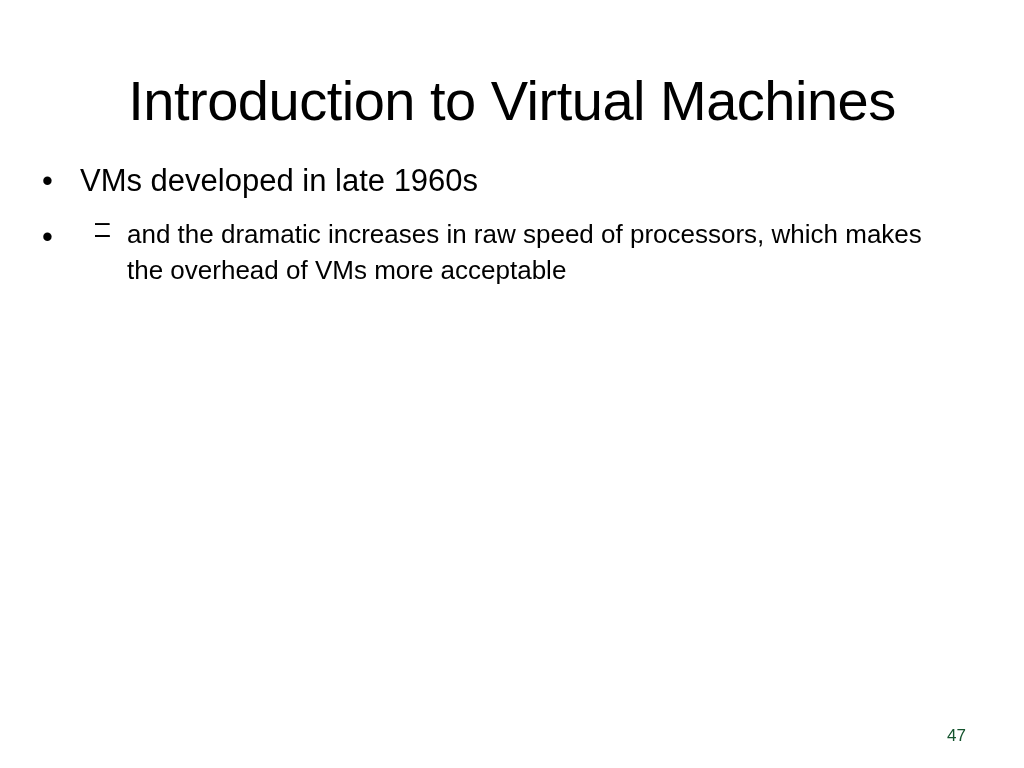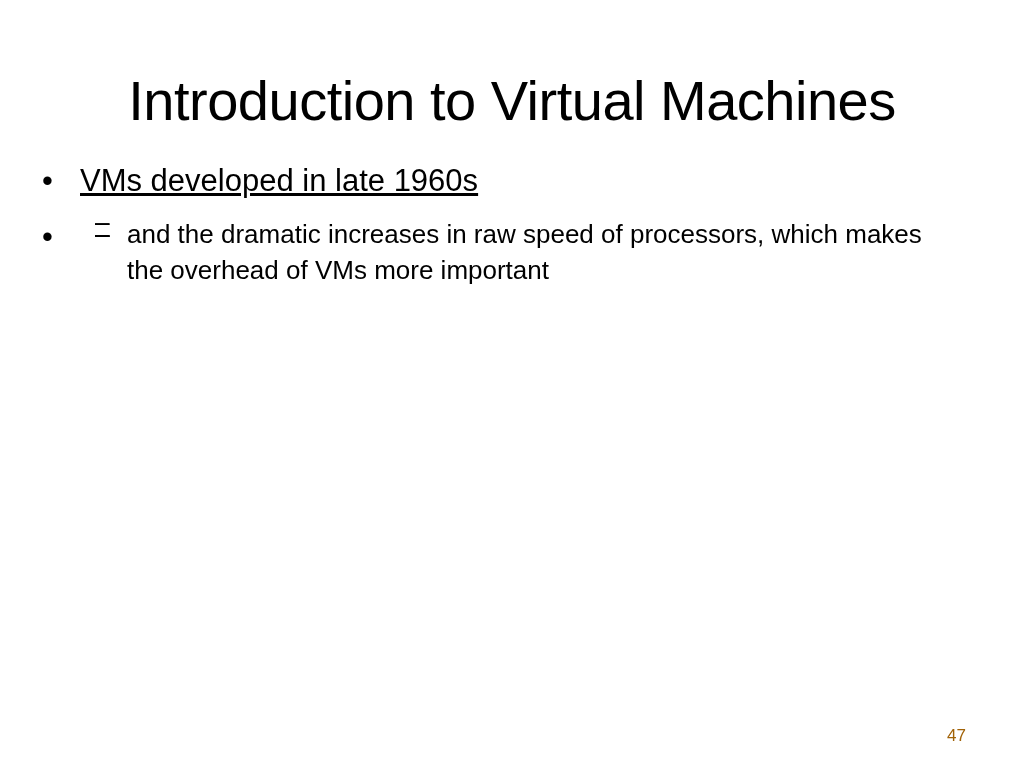--- a/index.html
+++ b/index.html
@@ -68,21 +68,20 @@
     top: 0;
     width: 20px;
     font-size: 31px;
     line-height: 42px;
     color: #000000;
   }
 
   li.l1-item > .l1-text {
     display: block;
     max-width: 900px;
-    text-decoration: underline;
   }
 
   ul.level2 {
     list-style: none;
     margin: 2px 0 0 0;
     padding: 0;
   }
 
   li.l2-item {
     position: relative;
@@ -114,21 +113,21 @@
     margin-top: 14px;
   }
 
   
   .page-number {
     position: absolute;
     right: 58px;
     bottom: 22px;
     font-size: 17px;
     line-height: 20px;
-    color: #a16207;
+    color: #14532d;
     font-weight: 400;
   }
 </style>
 </head>
 <body>
 
 <div class="slide">
 
   <h1 class="slide-title">Introduction to Virtual Machines</h1>
 
@@ -157,21 +156,21 @@
             <span class="l2-marker">–</span>
           </li>
           <li class="l2-item">
             <span class="l2-marker">–</span>
           </li>
           <li class="l2-item">
             <span class="l2-marker">–</span>
           </li>
           <li class="l2-item">
             <span class="l2-marker">–</span>
-            <span class="l2-text">and the dramatic increases in raw speed of processors, which makes the overhead of VMs more important</span>
+            <span class="l2-text">and the dramatic increases in raw speed of processors, which makes the overhead of VMs more acceptable</span>
           </li>
         </ul>
       </li>
 
     </ul>
   </div>
 
   <div class="page-number">47</div>
 
 </div>

